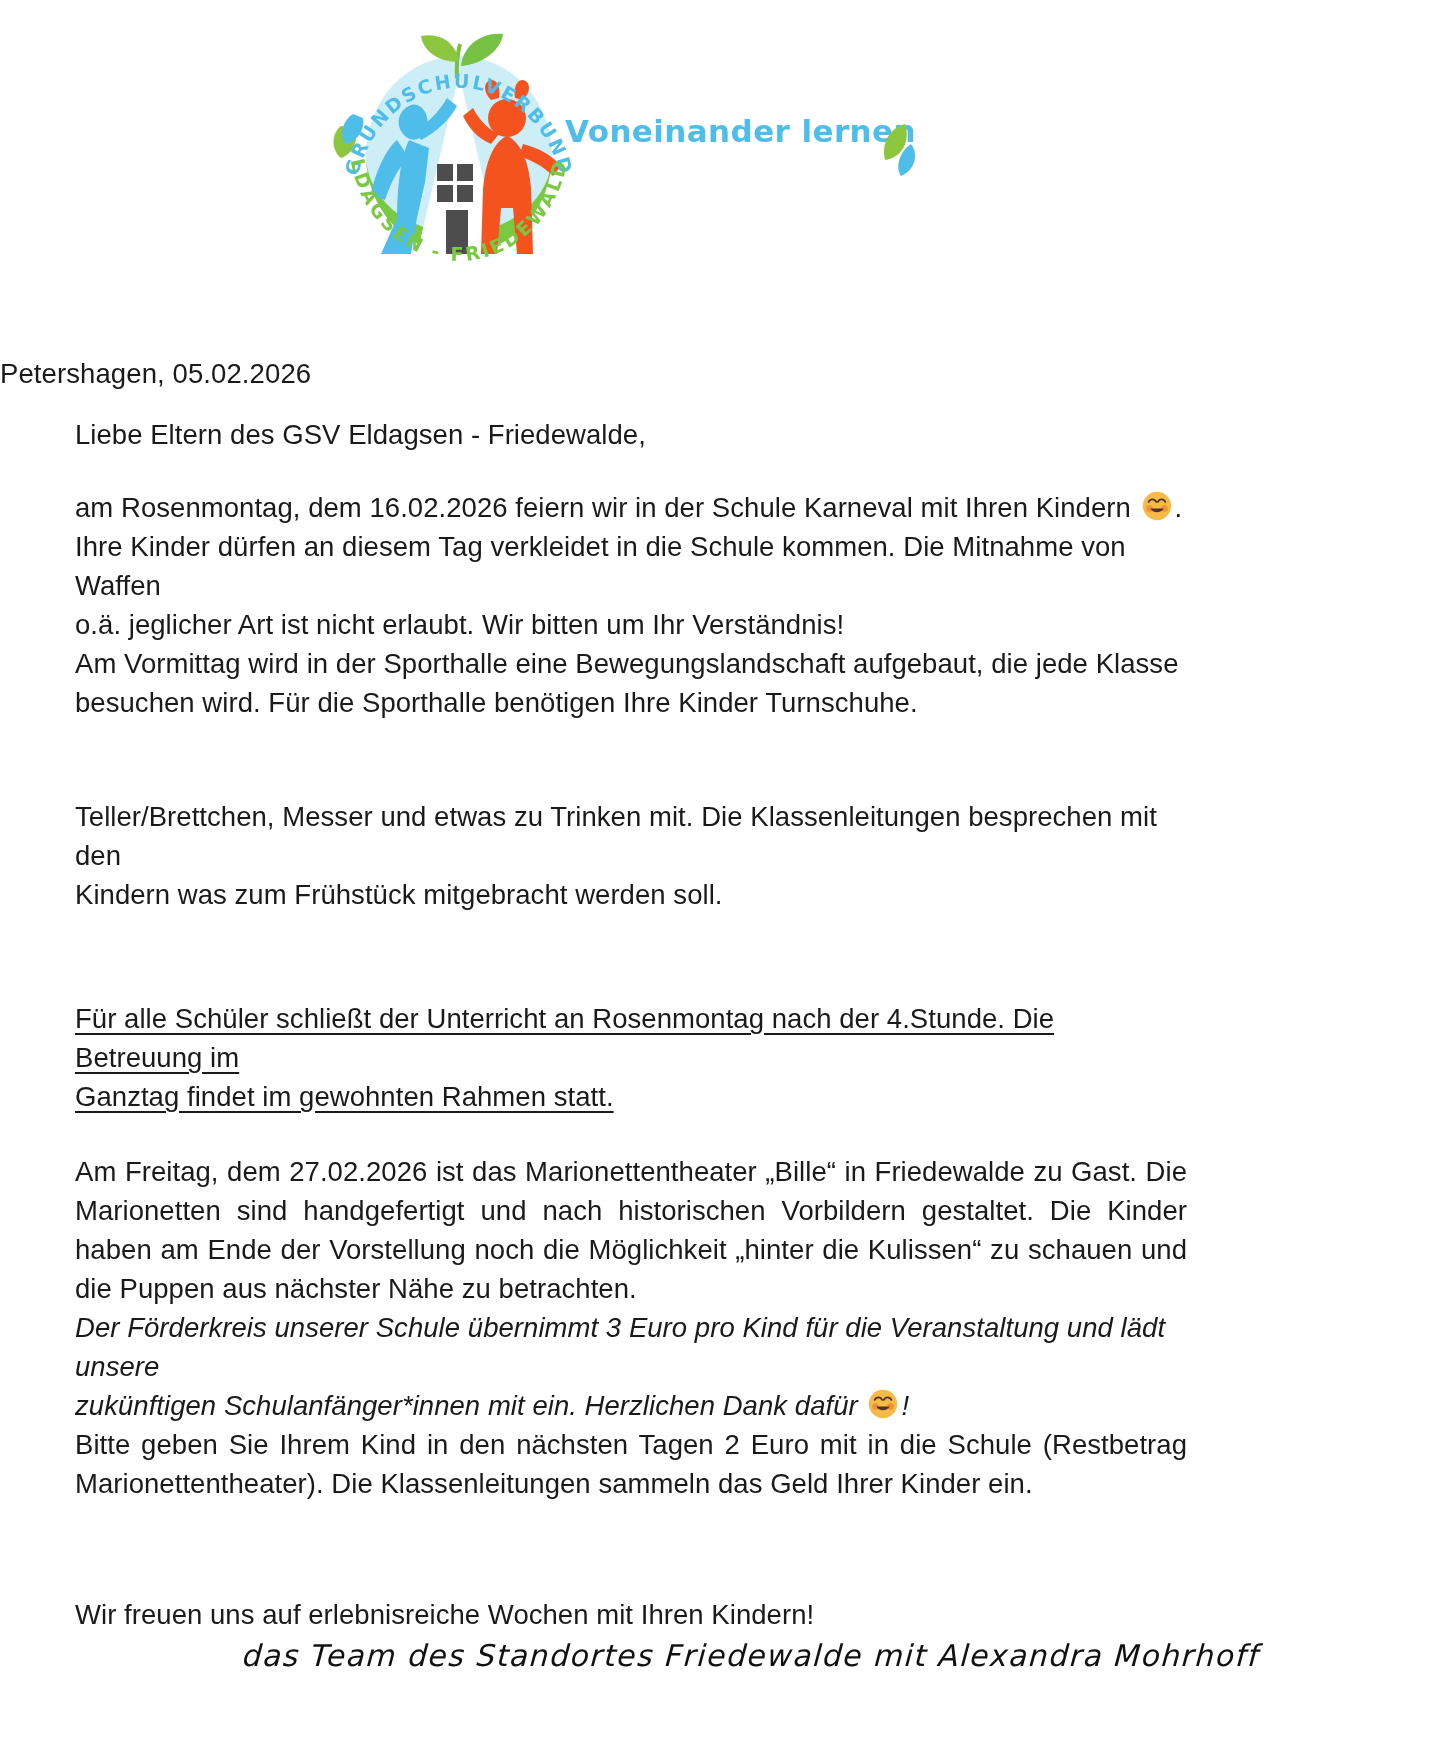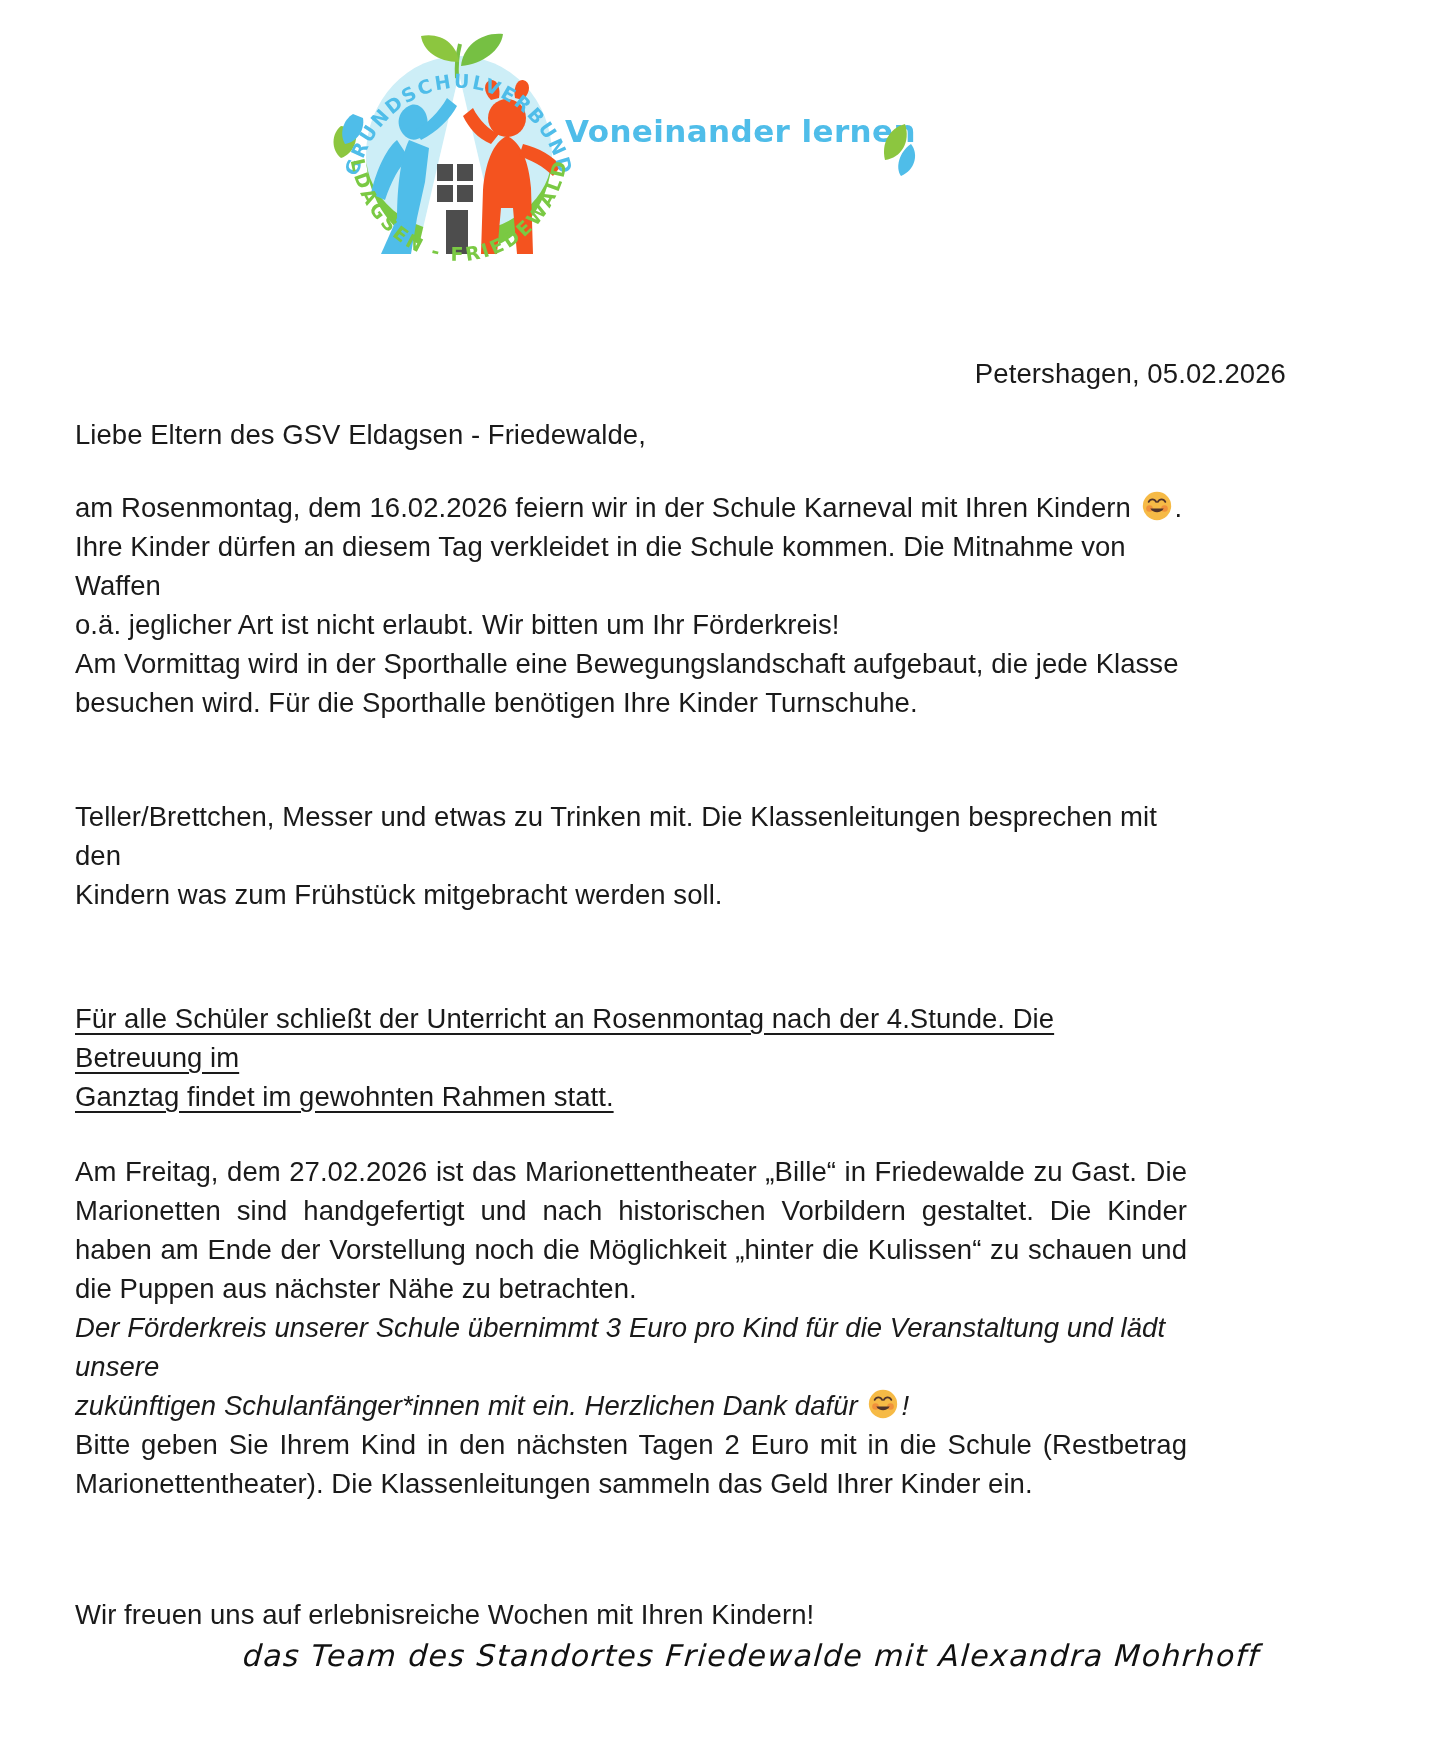--- a/index.html
+++ b/index.html
@@ -56,21 +56,21 @@
     position: absolute;
     left: 0;
     top: 0;
     width: 1446px;
   }
   .date-line {
     position: absolute;
     left: 0;
     top: 358px;
     width: 1286px;
-    text-align: right;
+    text-align: left;
     font-size: 27.5px;
     font-family: "Liberation Sans", sans-serif;
     letter-spacing: 0.1px;
   }
   .body-text {
     position: absolute;
     left: 75px;
     top: 415px;
     width: 1112px;
     font-size: 27.5px;
@@ -193,21 +193,21 @@
         <svg viewBox="0 0 36 36" width="30" height="30" xmlns="http://www.w3.org/2000/svg">
           <circle cx="18" cy="18" r="17" fill="#f6ba46"></circle>
           <circle cx="9" cy="21" r="4" fill="#ef8a3a" opacity="0.85"></circle>
           <circle cx="27" cy="21" r="4" fill="#ef8a3a" opacity="0.85"></circle>
           <path d="M 8 13 C 10 9 15 9 17 13" stroke="#50332a" stroke-width="2.2" fill="none" stroke-linecap="round"></path>
           <path d="M 19 13 C 21 9 26 9 28 13" stroke="#50332a" stroke-width="2.2" fill="none" stroke-linecap="round"></path>
           <path d="M 10 21 C 13 27 23 27 26 21 Z" fill="#50332a"></path>
         </svg>
       </span><span>.</span><br>
       <span>Ihre Kinder dürfen an diesem Tag verkleidet in die Schule kommen. Die Mitnahme von Waffen</span><br>
-      <span>o.ä. jeglicher Art ist nicht erlaubt. Wir bitten um Ihr Förderkreis!</span><br>
+      <span>o.ä. jeglicher Art ist nicht erlaubt. Wir bitten um Ihr Verständnis!</span><br>
       <span>Am Vormittag wird in der Sporthalle eine Bewegungslandschaft aufgebaut, die jede Klasse</span><br>
       <span>besuchen wird. Für die Sporthalle benötigen Ihre Kinder Turnschuhe.</span>
     </div>
 
     <div class="gap-md"></div>
 
     <div class="p">
       <br>
       <span>Teller/Brettchen, Messer und etwas zu Trinken mit. Die Klassenleitungen besprechen mit den</span><br>
       <span>Kindern was zum Frühstück mitgebracht werden soll.</span>

